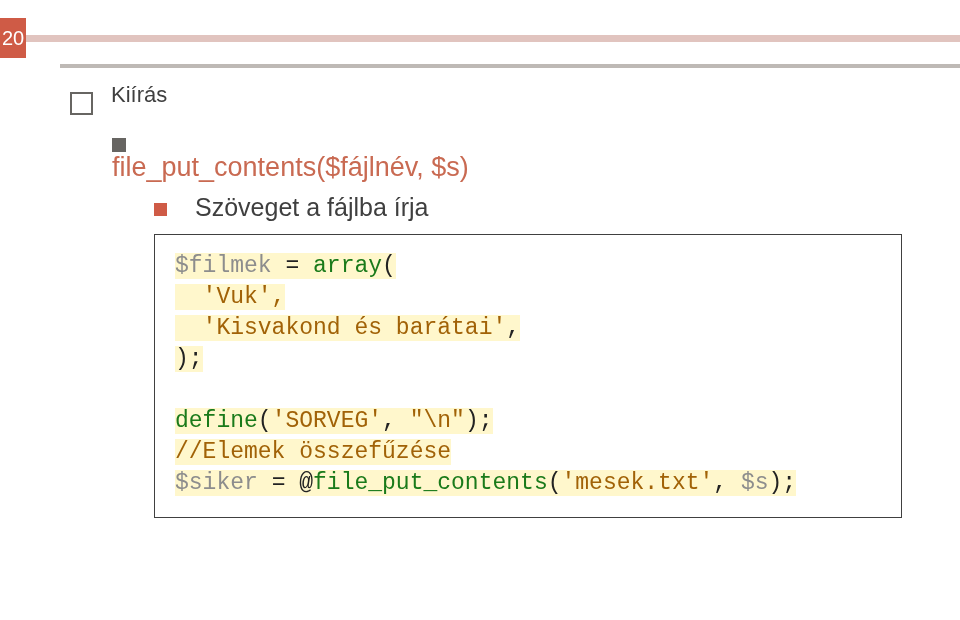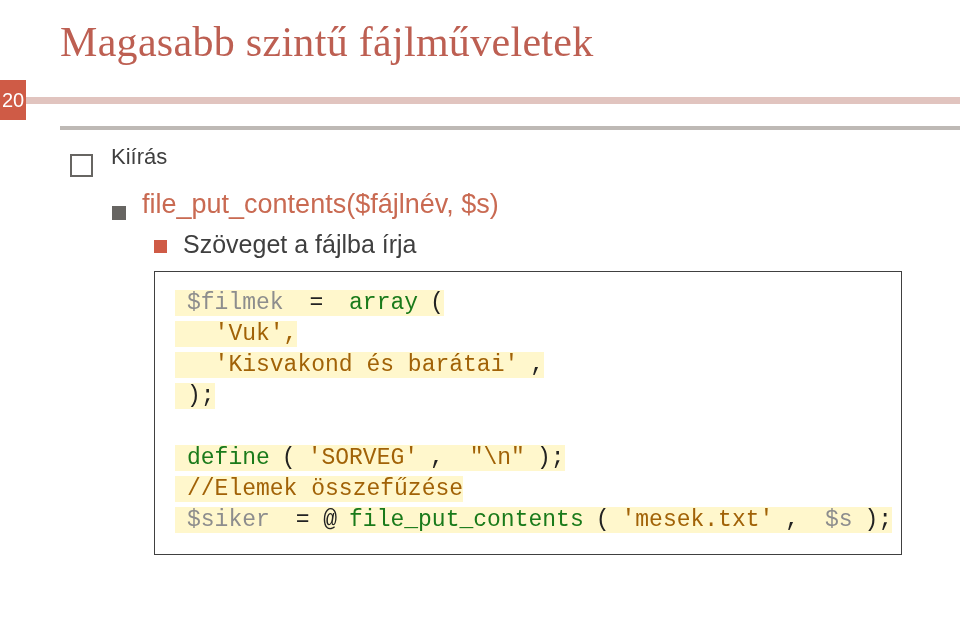--- a/index.html
+++ b/index.html
@@ -5,36 +5,35 @@
   html,body{margin:0;padding:0;width:960px;height:620px;background:#fff;font-family:Verdana, Geneva, sans-serif;}
   .slide{position:relative;width:960px;height:620px;box-sizing:border-box;padding:18px 40px 20px 60px;}
   .title{font-family:Georgia, 'Times New Roman', serif;font-size:42px;color:#bd5f52;letter-spacing:0.3px;margin:0 0 14px 0;font-weight:500;}
   .badge-row{display:flex;align-items:center;margin-bottom:6px;}
   .page-badge{width:26px;height:40px;background:#cf5b46;color:#fff;font-size:20px;display:flex;align-items:center;justify-content:center;margin-left:-60px;font-family:Verdana,Geneva,sans-serif;}
   .rule-shadow{height:7px;background:#e1c4bf;margin-left:0;margin-right:-40px;}
   .rule{height:4px;background:#beb9b5;margin:0 -40px 0 0;}
   .content{padding-top:14px;padding-left:10px;}
   .b1{display:flex;align-items:flex-start;font-size:22px;color:#3f3f3f;margin-bottom:12px;}
   .b1 .marker{width:19px;height:19px;border:2px solid #676562;margin-top:10px;margin-right:18px;flex:0 0 auto;}
-  .b2{display:flex;align-items:flex-end;font-size:27px;color:#c96a52;font-family:Verdana,Geneva,sans-serif;margin-left:42px;margin-bottom:10px;}
+  .b2{display:flex;align-items:flex-start;font-size:27px;color:#c96a52;font-family:Verdana,Geneva,sans-serif;margin-left:42px;margin-bottom:10px;flex-direction:column;}
   .b2 .marker{width:14px;height:14px;background:#676562;margin-top:11px;margin-right:16px;flex:0 0 auto;}
-  .b3{display:flex;align-items:flex-start;font-size:25px;color:#3f3f3f;margin-left:84px;margin-bottom:10px;}
+  .b3{display:flex;align-items:flex-start;font-size:25px;color:#3f3f3f;margin-left:84px;margin-bottom:10px;gap:12px;}
   .b3 .marker{width:13px;height:13px;background:#cf5b46;margin-top:10px;margin-right:16px;flex:0 0 auto;}
   .codebox{margin:12px 18px 0 84px;border:1.5px solid #404040;padding:16px 20px 18px 20px;font-family:Consolas, 'Courier New', monospace;font-size:23px;line-height:1.35;color:#222;}
   .codebox .line{white-space:pre;}
-  .hl{background:#fff7cc;padding-left:12px;}
+  .hl{background:#fff7cc;}
   .k{color:#1a7a1a;}
   .dir{color:#8d8d8d;}
   .c{color:#a16207;}
 </style>
 </head>
 <body>
 
 <div class="slide">
-  <h1 class="title">Magasabb szintű fájlműveletek</h1>
 
   <div class="badge-row">
     <div class="page-badge">20</div>
     <div style="flex:1">
       <div class="rule-shadow"></div>
     </div>
   </div>
   <div class="rule"></div>
 
   <div class="content">

